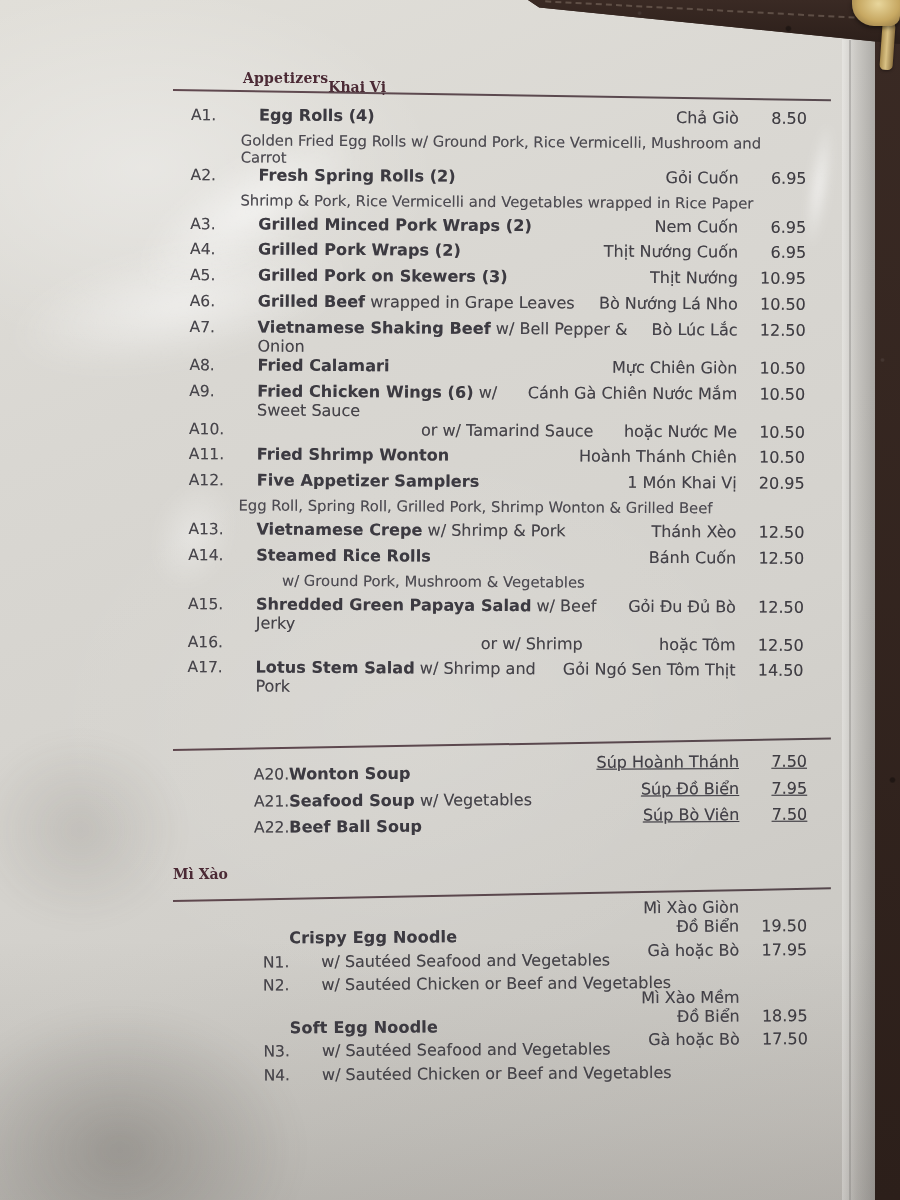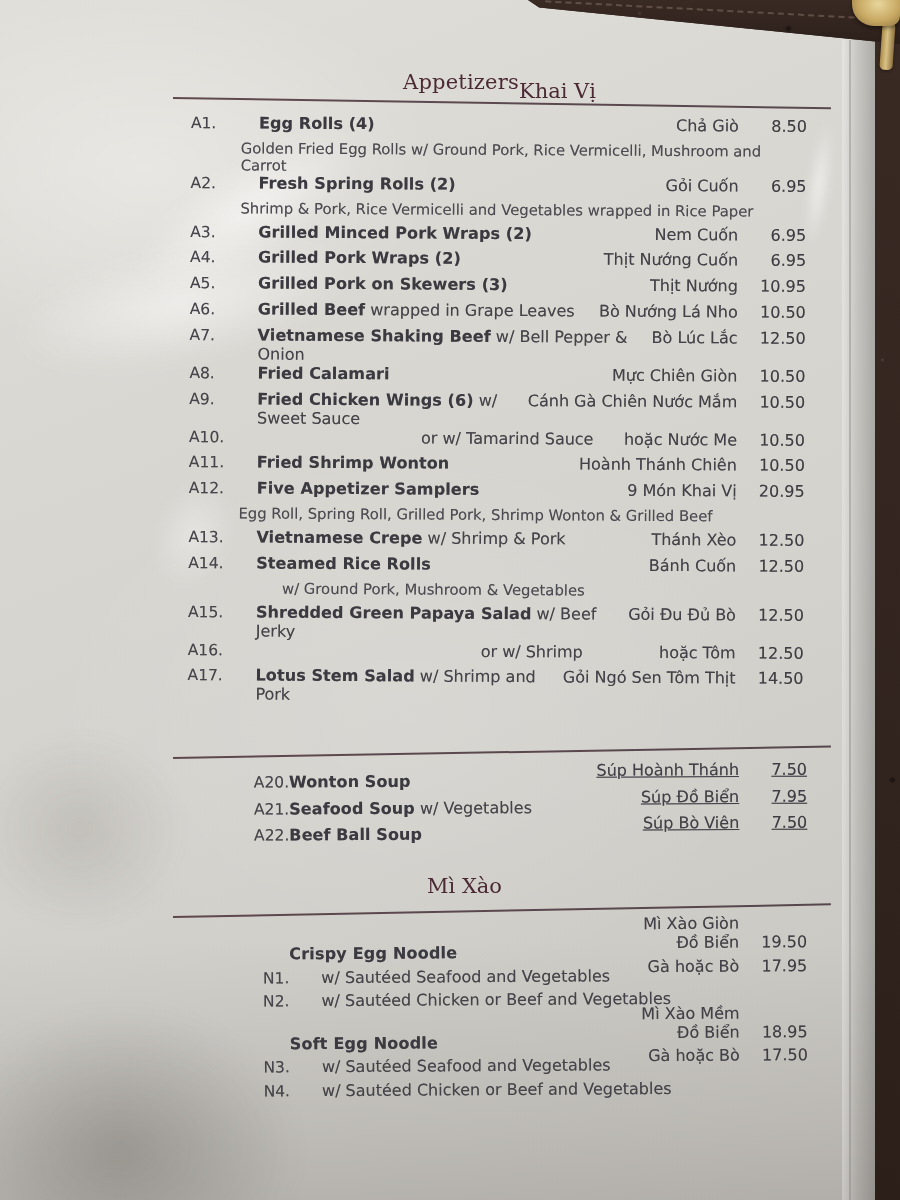--- a/index.html
+++ b/index.html
@@ -41,22 +41,22 @@
     clip-path:polygon(0 0, 100% 0, 100% 100%, 3% 17%);}
   .stitch-top{position:absolute;top:9px;left:545px;width:330px;border-top:2px dashed rgba(190,172,155,0.30);transform:rotate(3deg);}
   .gold-corner{position:absolute;top:0;right:0;width:48px;height:26px;border-radius:0 0 10px 22px;
     background:radial-gradient(ellipse at 55% 15%, #e8d69c, #c7a862 55%, #8c7140 95%);
     box-shadow:0 2px 4px rgba(0,0,0,0.45);}
   .gold-strap{position:absolute;top:22px;right:6px;width:13px;height:48px;border-radius:5px;
     background:linear-gradient(to right,#a98c4e,#d9c184 45%,#8c7140);transform:rotate(4deg);
     box-shadow:0 1px 3px rgba(0,0,0,0.4);}
   
   .content{position:absolute;left:173px;top:70px;width:634px;color:#434148;}
-  .sec-head{display:flex;justify-content:center;align-items:baseline;
-    font-family:"DejaVu Serif","Liberation Serif",serif;font-weight:normal;font-size:21px;color:#4b2a35;}
+  .sec-head{display:flex;justify-content:flex-start;align-items:baseline;
+    font-family:"DejaVu Serif","Liberation Serif",serif;font-weight:bold;font-size:14px;color:#4b2a35;}
   .head-left{letter-spacing:0.2px;}
   .head-right{margin-right:51px;}
   .rule{height:2px;width:calc(100% + 24px);background:linear-gradient(to right, rgba(82,56,64,0.9), rgba(64,48,55,0.85));
     transform-origin:left center;margin-top:3px;}
   .s1 .rule{transform:rotate(0.9deg);}
   .s2 .rule{transform:rotate(-1.0deg);}
   .s3 .rule{transform:rotate(-1.1deg);}
   .s1 .head-left{padding-left:70px;}
   .s2 .head-left,.s3 .head-left{padding-left:84px;}
   .s1 .head-right{transform:translateY(9px);}
@@ -183,21 +183,21 @@
           </div>
           <div class="row item">
             <span class="code">A11.</span>
             <span class="en"><b>Fried Shrimp Wonton</b></span>
             <span class="vi">Hoành Thánh Chiên</span>
             <span class="price">10.50</span>
           </div>
           <div class="row item">
             <span class="code">A12.</span>
             <span class="en"><b>Five Appetizer Samplers</b></span>
-            <span class="vi">9 Món Khai Vị</span>
+            <span class="vi">1 Món Khai Vị</span>
             <span class="price">20.95</span>
           </div>
           <div class="row desc">
             <span class="desc-text">Egg Roll, Spring Roll, Grilled Pork, Shrimp Wonton &amp; Grilled Beef</span>
           </div>
           <div class="row item">
             <span class="code">A13.</span>
             <span class="en"><b>Vietnamese Crepe</b> w/ Shrimp &amp; Pork</span>
             <span class="vi">Thánh Xèo</span>
             <span class="price">12.50</span>

